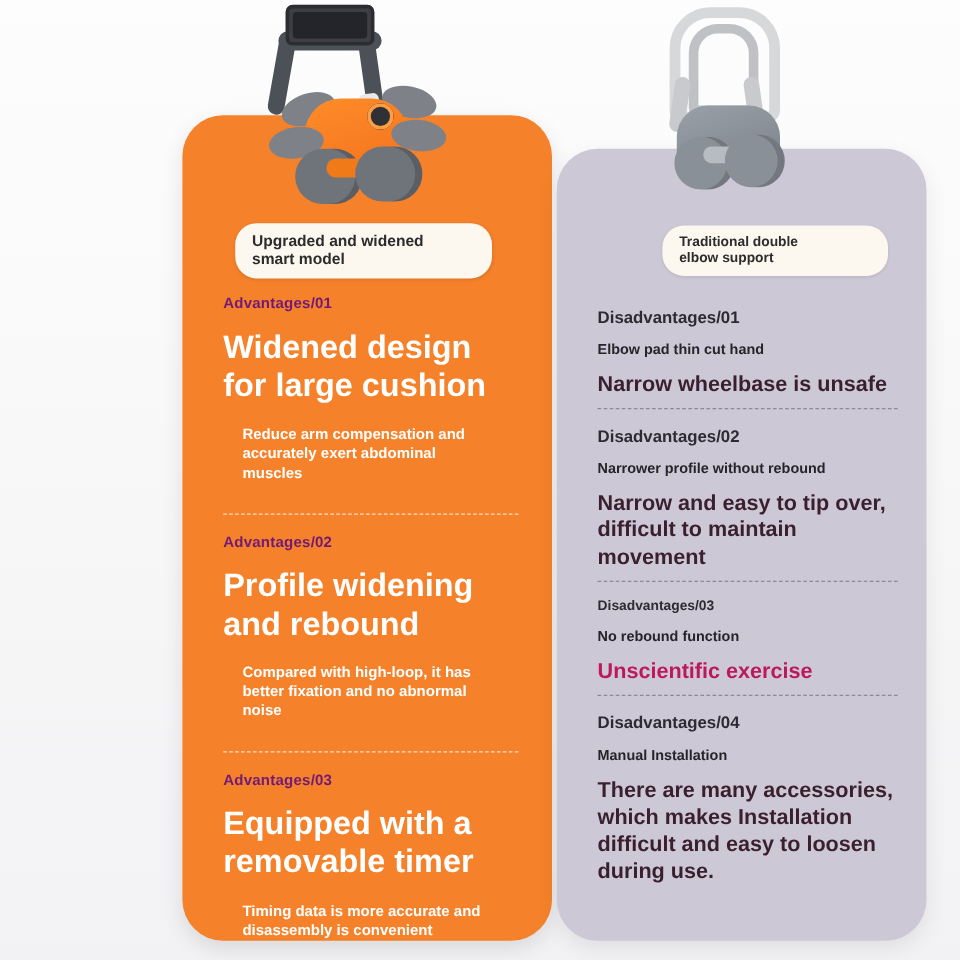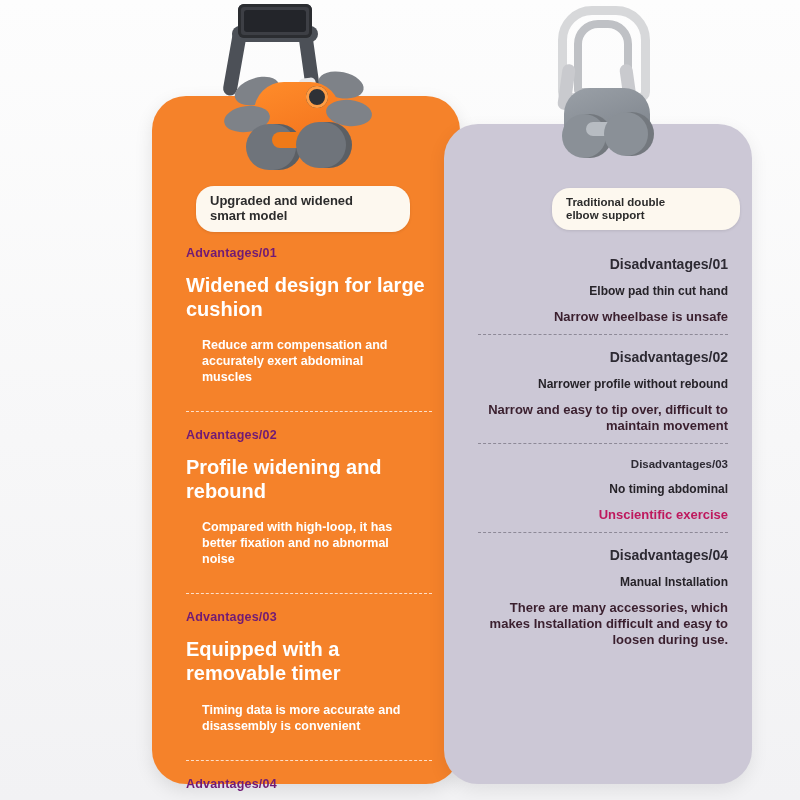--- a/index.html
+++ b/index.html
@@ -127,24 +127,23 @@
     position: absolute;
     border-radius: 34px;
     z-index: 2;
   }
   .card-left {
     left: 152px; top: 96px; width: 308px; height: 688px;
     background: #f5822a;
     box-shadow: 0 6px 18px rgba(0,0,0,.10);
   }
   .card-right {
-    left: 444px; top: 124px; width: 308px; height: 660px;
+    left: 464px; top: 124px; width: 308px; height: 660px;
     background: #ccc8d6;
     box-shadow: 0 6px 18px rgba(0,0,0,.08);
-    text-align: right;
   }
 
   .pill {
     position: absolute;
     background: #fdf8ef;
     border-radius: 18px;
     padding: 8px 14px;
     font-weight: bold;
     color: #2c2c2c;
     line-height: 1.15;
@@ -168,21 +167,21 @@
   .card-right .card-inner { padding: 132px 24px 20px 34px; }
 
   .block { margin-bottom: 0; }
 
   
   .card-left .kicker {
     font-size: 12.5px; font-weight: bold; color: #701a75;
     letter-spacing: .2px; margin: 0 0 14px 0;
   }
   .card-left .head {
-    font-size: 20px; font-weight: bold; color: #ffffff;
+    font-size: 27px; font-weight: bold; color: #ffffff;
     line-height: 1.18; margin: 0 0 8px 0;
   }
   .card-left .sub {
     font-size: 12.5px; font-weight: bold; color: #ffffff;
     line-height: 1.28; margin: 16px;
     padding-bottom: 10px;
   }
   .card-left .rule {
     border-bottom: 1px dashed rgba(255,255,255,.75);
     margin: 0 0 16px 0; height: 0;
@@ -192,21 +191,21 @@
   .card-right .kicker {
     font-size: 14px; font-weight: bold; color: #2d2a33;
     margin: 0 0 12px 0;
   }
   .card-right .kicker.small { font-size: 11.5px; }
   .card-right .head {
     font-size: 12px; font-weight: bold; color: #262329;
     line-height: 1.22; margin: 0 0 10px 0;
   }
   .card-right .sub {
-    font-size: 13px; font-weight: bold; color: #3a1f2e;
+    font-size: 18px; font-weight: bold; color: #3a1f2e;
     line-height: 1.25; margin: 0; padding-bottom: 9px;
   }
   .card-right .sub.dark { color: #be185d; }
   .card-right .rule {
     border-bottom: 1px dashed rgba(90,85,100,.55);
     margin: 0 0 14px 0; height: 0;
   }
 </style>
 </head>
 <body>
@@ -257,21 +256,21 @@
 
       <div class="block">
         <div class="kicker">Disadvantages/02</div>
         <div class="head">Narrower profile without rebound</div>
         <div class="sub">Narrow and easy to tip over, difficult to maintain movement</div>
         <div class="rule"></div>
       </div>
 
       <div class="block">
         <div class="kicker small">Disadvantages/03</div>
-        <div class="head">No timing abdominal</div>
+        <div class="head">No rebound function</div>
         <div class="sub dark">Unscientific exercise</div>
         <div class="rule"></div>
       </div>
 
       <div class="block">
         <div class="kicker">Disadvantages/04</div>
         <div class="head">Manual Installation</div>
         <div class="sub">There are many accessories, which makes Installation difficult and easy to loosen during use.</div>
       </div>
 

